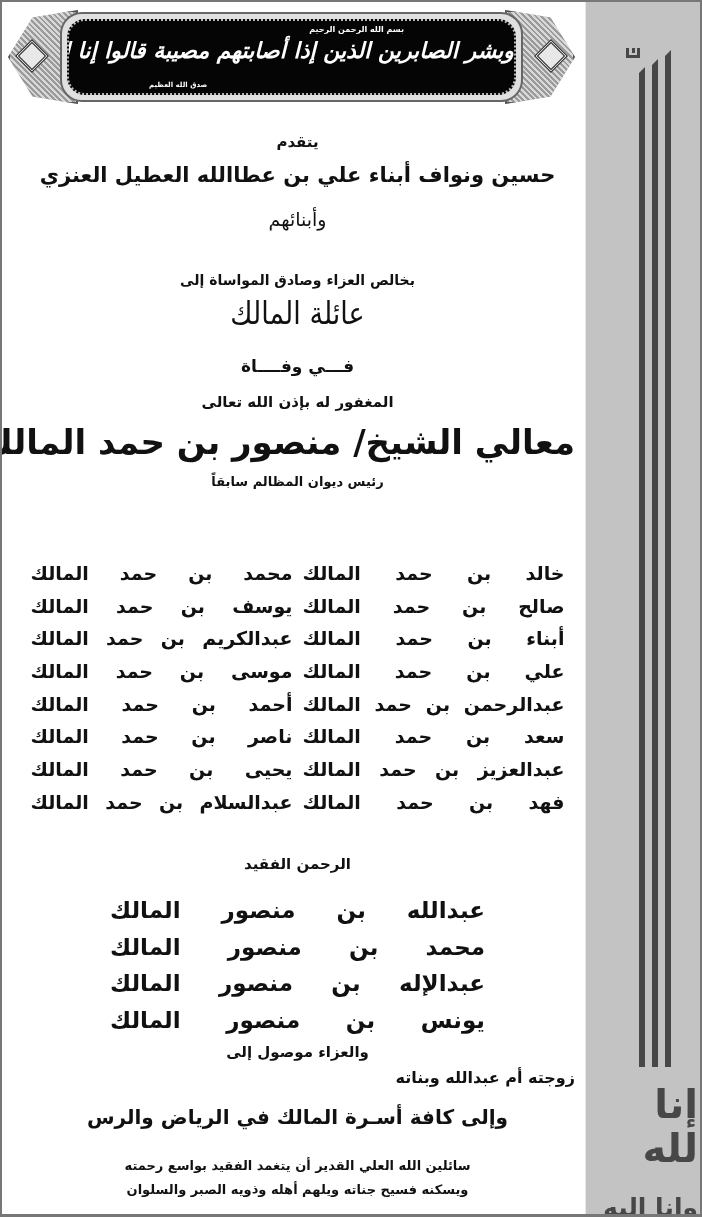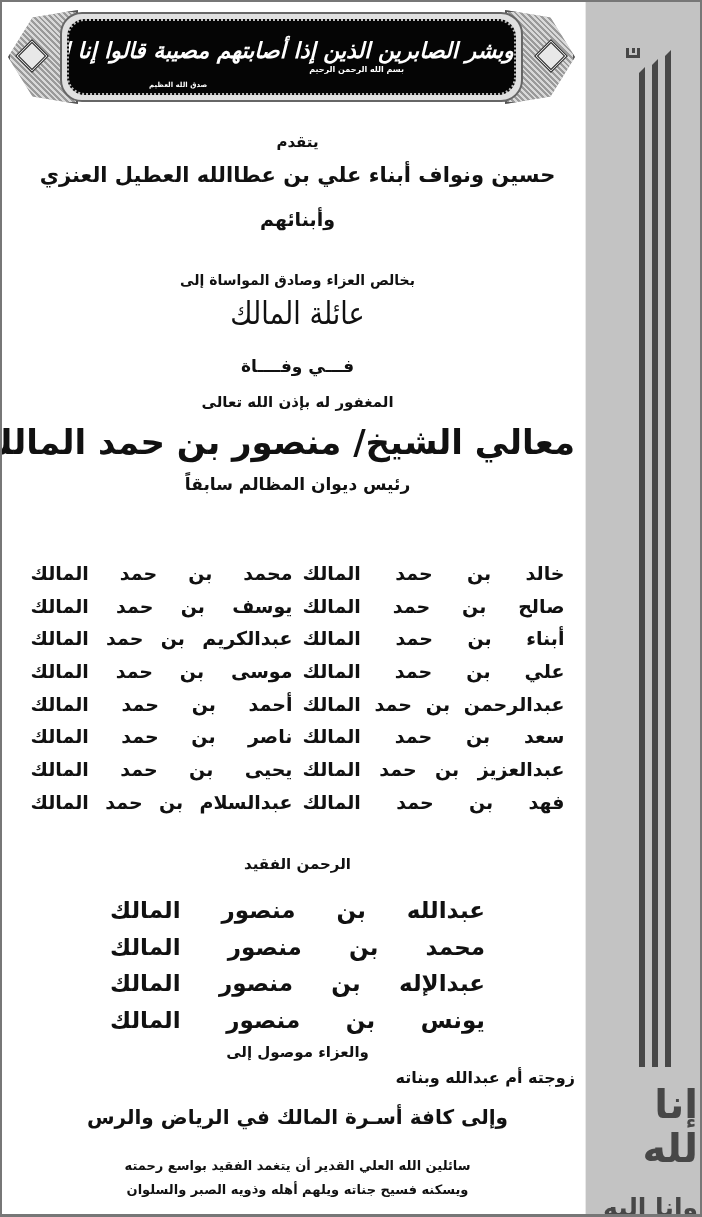--- a/index.html
+++ b/index.html
@@ -75,21 +75,21 @@
     .banner-inner {
       width: 100%; height: 100%;
       background: #050505;
       border: 2px dotted #bbbbbb;
       border-radius: 18px;
       position: relative;
       overflow: hidden;
     }
     .bismillah {
       position: absolute; right: 110px; top: 4px;
-      color: #ffffff; font-size: 8px; font-weight: bold; direction: rtl; margin-top: 40px;
+      color: #ffffff; font-size: 8px; font-weight: bold; direction: rtl;
     }
     .verse {
       position: absolute; left: 0; right: 0; top: 16px;
       color: #ffffff; text-align: center; direction: rtl;
       font-family: "DejaVu Serif", serif;
       font-size: 22px; font-style: italic; font-weight: bold;
       letter-spacing: -0.5px; white-space: nowrap;
     }
     .sadaq {
       position: absolute; left: 80px; bottom: 4px;
@@ -100,27 +100,27 @@
     .content {
       position: absolute; left: 20px; top: 0; width: 555px; height: 898px;
       direction: rtl;
     }
     .t {
       position: absolute; left: 0; right: 0; text-align: center; white-space: nowrap;
       font-family: "DejaVu Sans", sans-serif;
     }
     .presents { top: 133px; font-size: 15px; font-weight: bold; }
     .senders { top: 163px; font-size: 21px; font-weight: bold; }
-    .senders2 { top: 208px; font-size: 19px; font-weight: bold; }
+    .senders2 { top: 208px; font-size: 19px; font-weight: normal; }
     .condolence { top: 248px; font-size: 14px; font-weight: bold; margin-top: 24px; }
     .family { top: 298px; font-size: 27px; font-weight: normal; letter-spacing: 1px; transform: scaleY(1.15); }
     .death { top: 356px; font-size: 17px; font-weight: bold; letter-spacing: 2px; }
     .forgiven { top: 393px; font-size: 15px; font-weight: bold; }
     .deceased { top: 422px; font-size: 34px; font-weight: bold; letter-spacing: -1px; }
-    .title-role { top: 474px; font-size: 17px; font-weight: bold; }
+    .title-role { top: 474px; font-size: 13px; font-weight: bold; }
     .brothers-head { top: 523px; font-size: 15px; font-weight: bold; }
 
     .brothers {
       position: absolute; top: 557px; left: 0; right: 0;
       display: grid; grid-template-columns: 262px 262px; column-gap: 10px;
       justify-content: center;
     }
     .brothers .name {
       font-size: 19px; font-weight: bold; height: 32.7px; line-height: 32.7px;
       white-space: nowrap; text-align: justify; text-align-last: justify;

